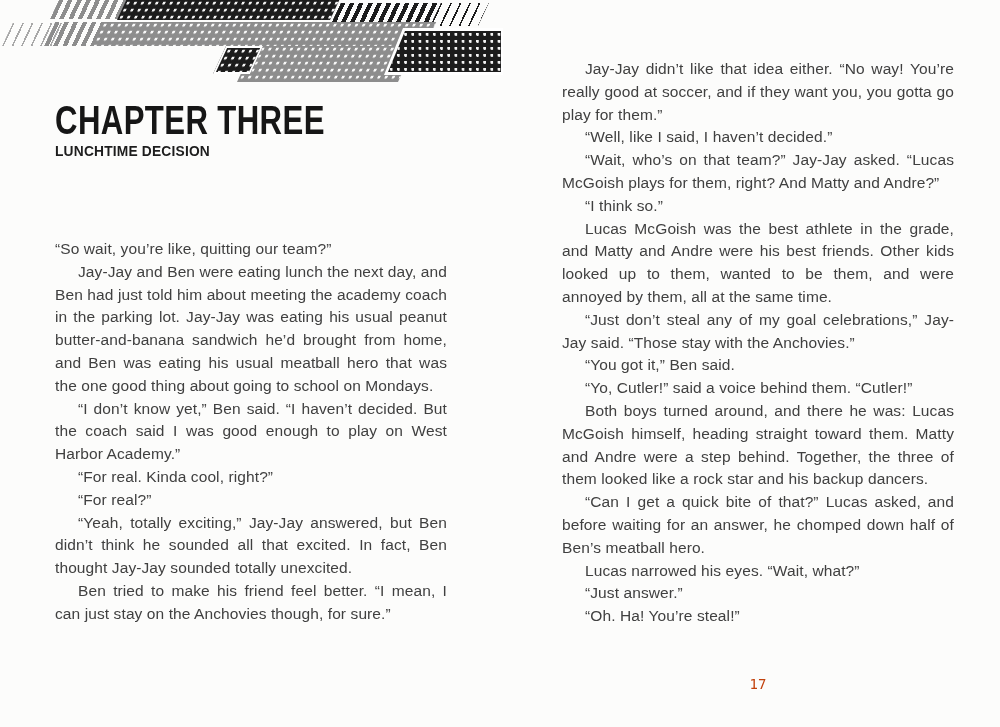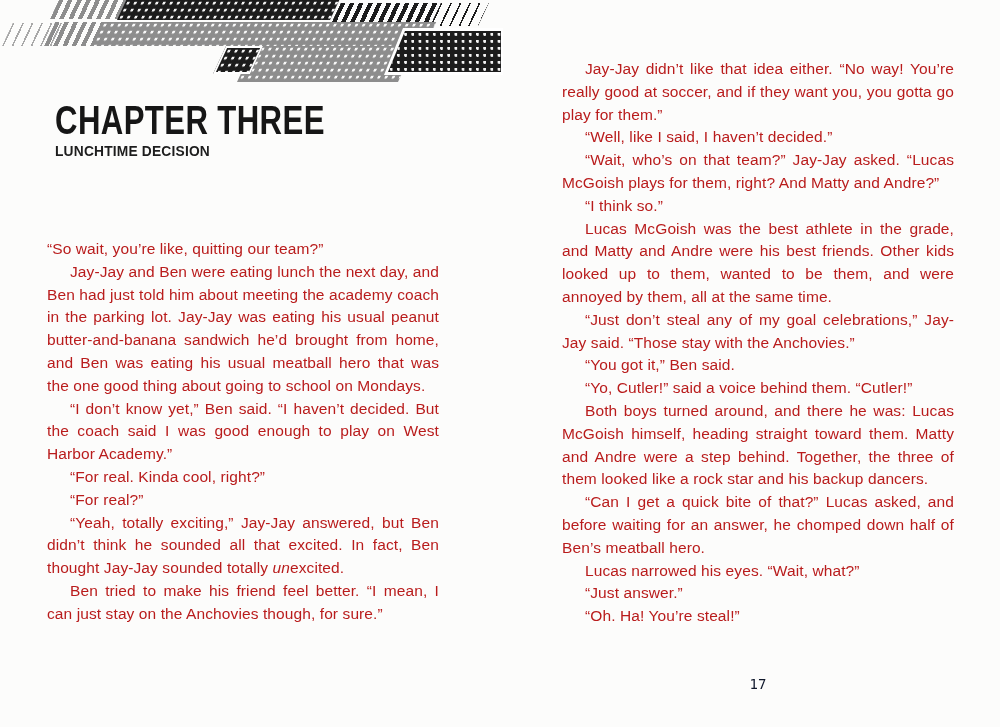--- a/index.html
+++ b/index.html
@@ -54,35 +54,35 @@
   }
   .chapter-subtitle{
     position:absolute;left:55px;top:143px;
     font-size:14.5px;font-weight:700;color:#1d1d1d;
     letter-spacing:.2px;transform:scaleX(.95);transform-origin:0 0;
     white-space:nowrap;
   }
 
   
   .page-text{position:absolute;width:392px;}
-  #left-text{left:47px;top:238px;}
+  #left-text{left:55px;top:238px;}
   #right-text{left:562px;top:58px;}
   .page-text p{
     margin:0;text-align:justify;
-    font-size:15.5px;line-height:22.8px;color:#b91c1c;
+    font-size:15.5px;line-height:22.8px;color:#404040;
     letter-spacing:.1px;
   }
   .page-text p.indent{text-indent:23px;}
-  .italic{font-style:italic;}
+  .italic{}
 
   
   .folio{
     position:absolute;left:562px;top:676px;width:392px;
     text-align:center;font-family:"DejaVu Sans Mono", monospace;
-    font-size:14px;color:#0f172a;
+    font-size:14px;color:#c2410c;
   }
 </style>
 </head>
 <body style="--deco-black: #1c1c1c; --deco-gray: #8d8d8d; --deco-lightgray: #a8a8a8;">
 
 <div>
   <div class="deco skew stripes-gray" id="deco-a"></div>
   <div class="deco skew dots-black" id="deco-b"></div>
   <div class="deco skew stripes-black" id="deco-c"></div>
   <div class="deco skew lines-black" id="deco-c2"></div>

